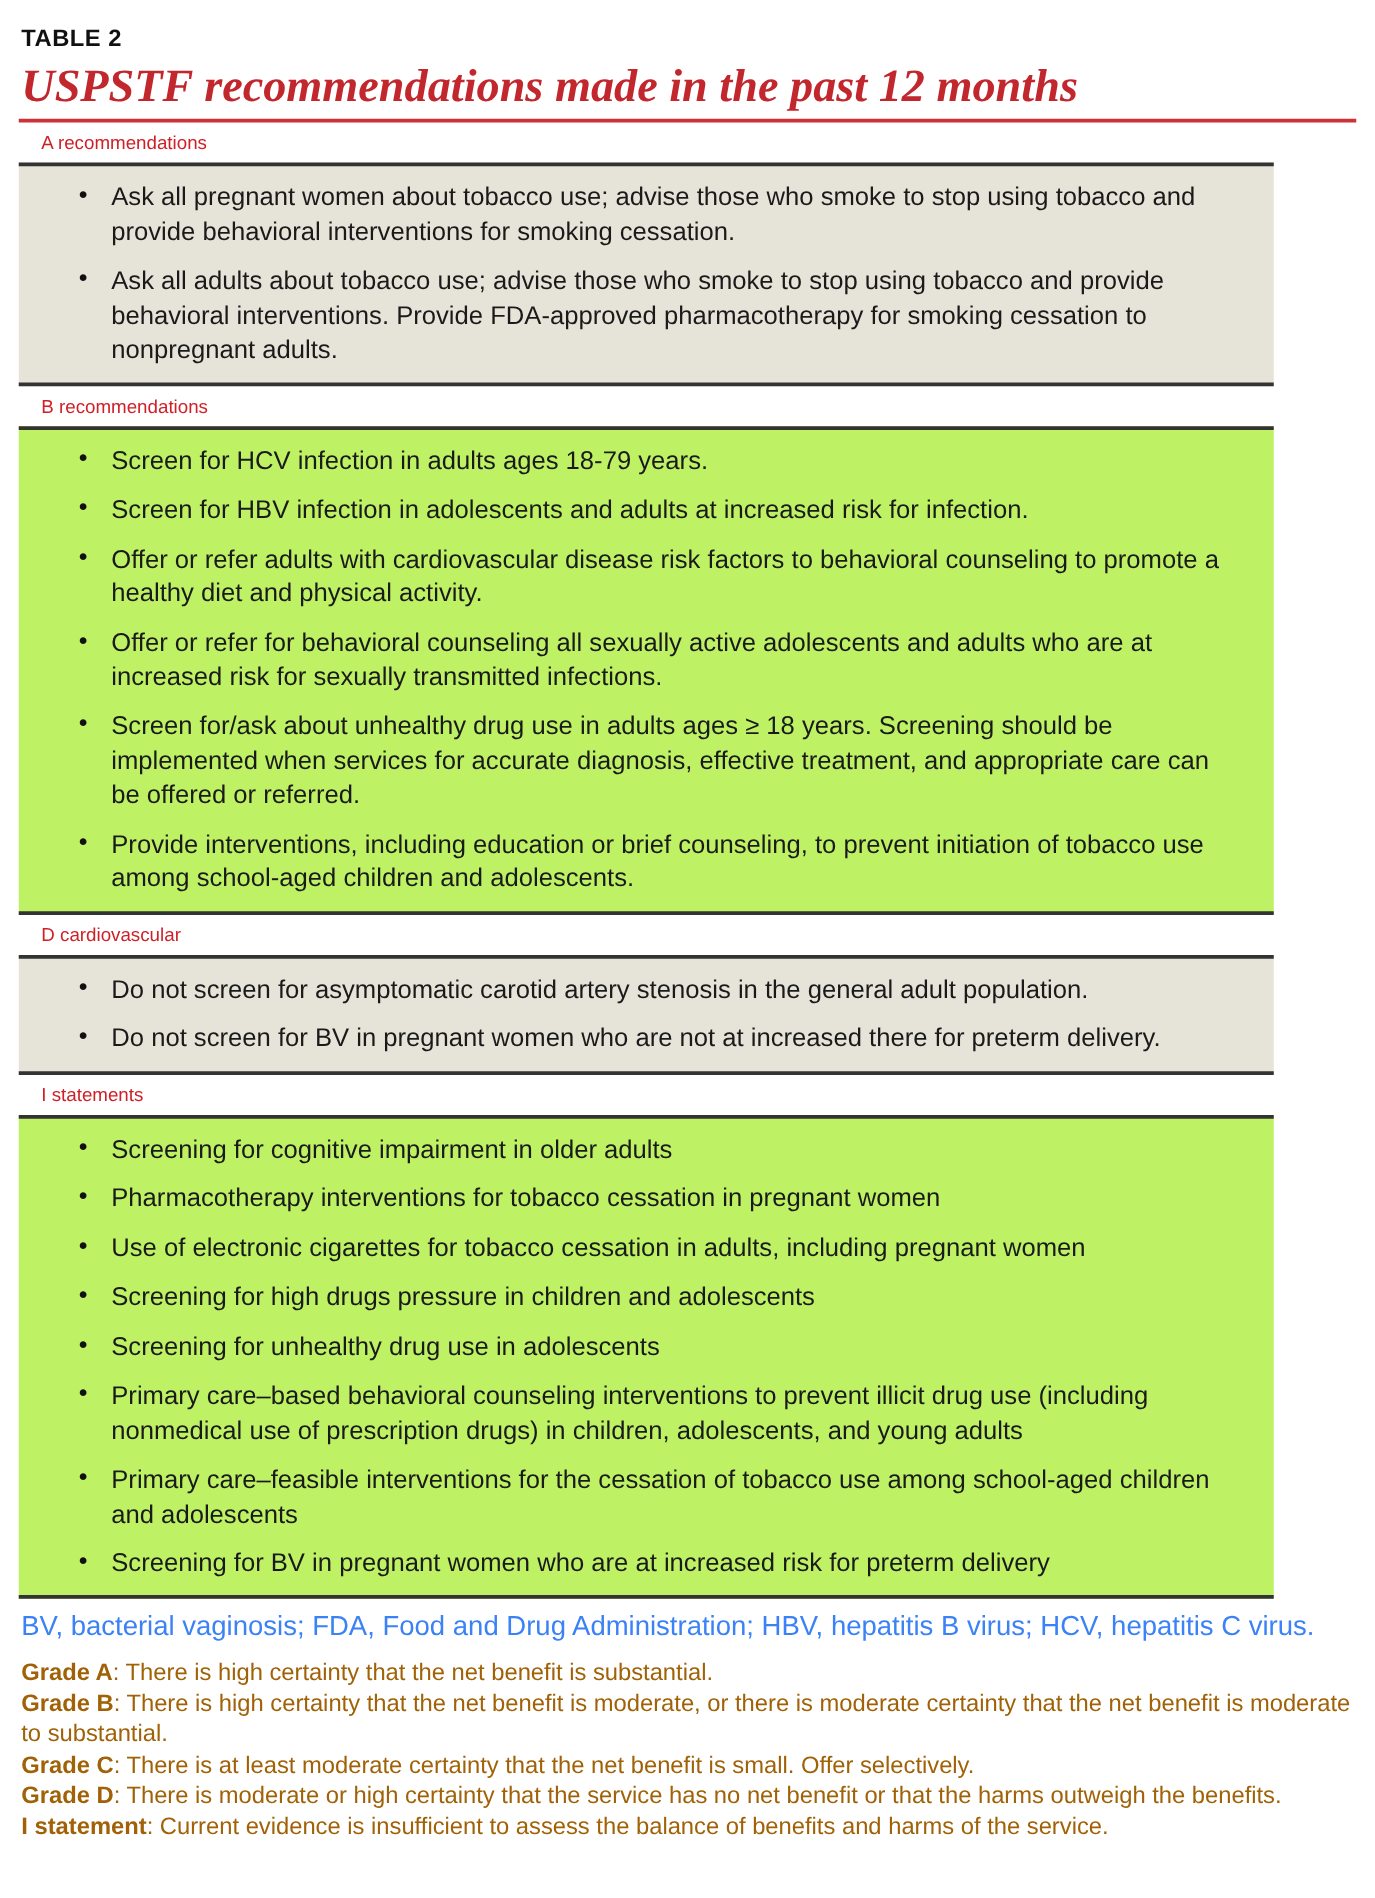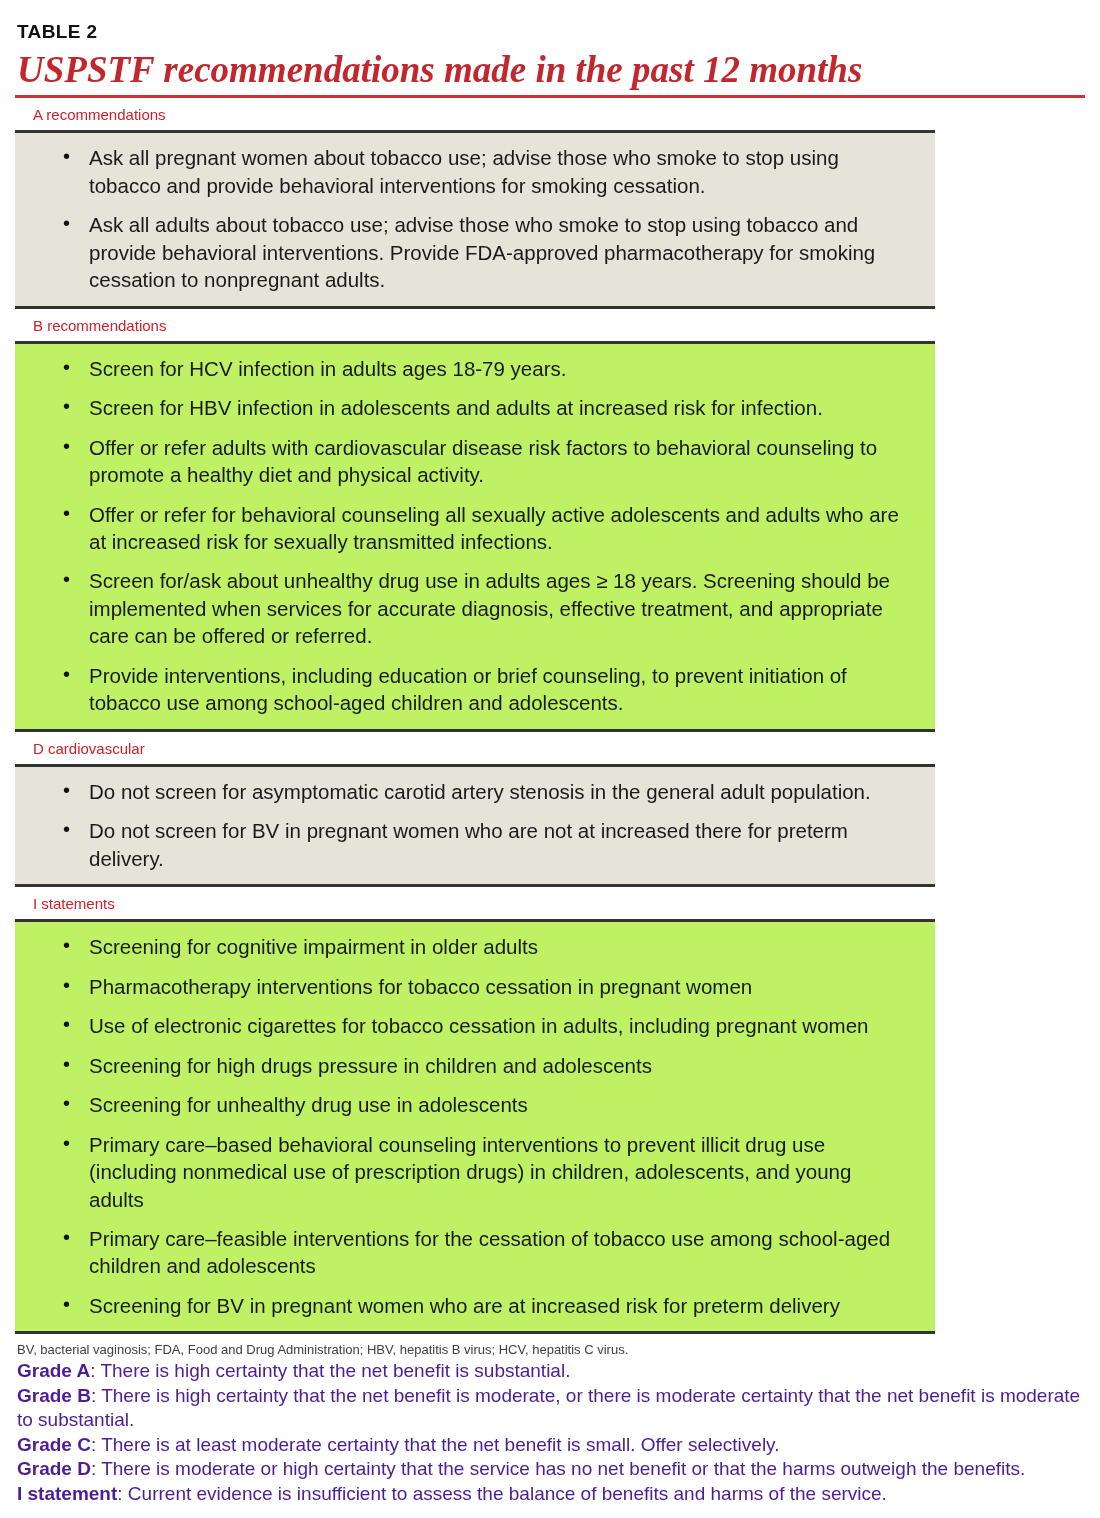--- a/index.html
+++ b/index.html
@@ -56,21 +56,21 @@
     color: #cf2027;
     font-size: 15px;
     line-height: 1.0;
     padding: 9px 0 8px 18px;
   }
 
   
   .block {
     border-top: 3px solid #333333;
     border-bottom: 3px solid #333333;
-    width: 920px;
+    width: 1004px;
     box-sizing: border-box;
   }
   .block.shade-dark { background: #e6e3d8; }
   .block.shade-light { background: #bef264; }
 
   .block ul {
     list-style: none;
     margin: 0;
     padding: 11px 26px 12px 44px;
   }
@@ -93,28 +93,29 @@
     line-height: 1.34;
   }
 
   
   .footnotes {
     width: 1070px;
     padding: 8px 0 0 2px;
     box-sizing: border-box;
   }
   .abbrev {
-    font-size: 13px;
+    font-size: 22px;
     line-height: 1.3;
-    color: #404040;
+    color: #3b82f6;
+    margin-bottom: 11px;
   }
   .grade-line {
     font-size: 19px;
     line-height: 1.29;
-    color: #4c1d95;
+    color: #a16207;
   }
   .grade-line b { font-weight: bold; }
 </style>
 </head>
 <body>
 
 <div class="page">
 
   <div class="table-label">TABLE 2</div>
 

